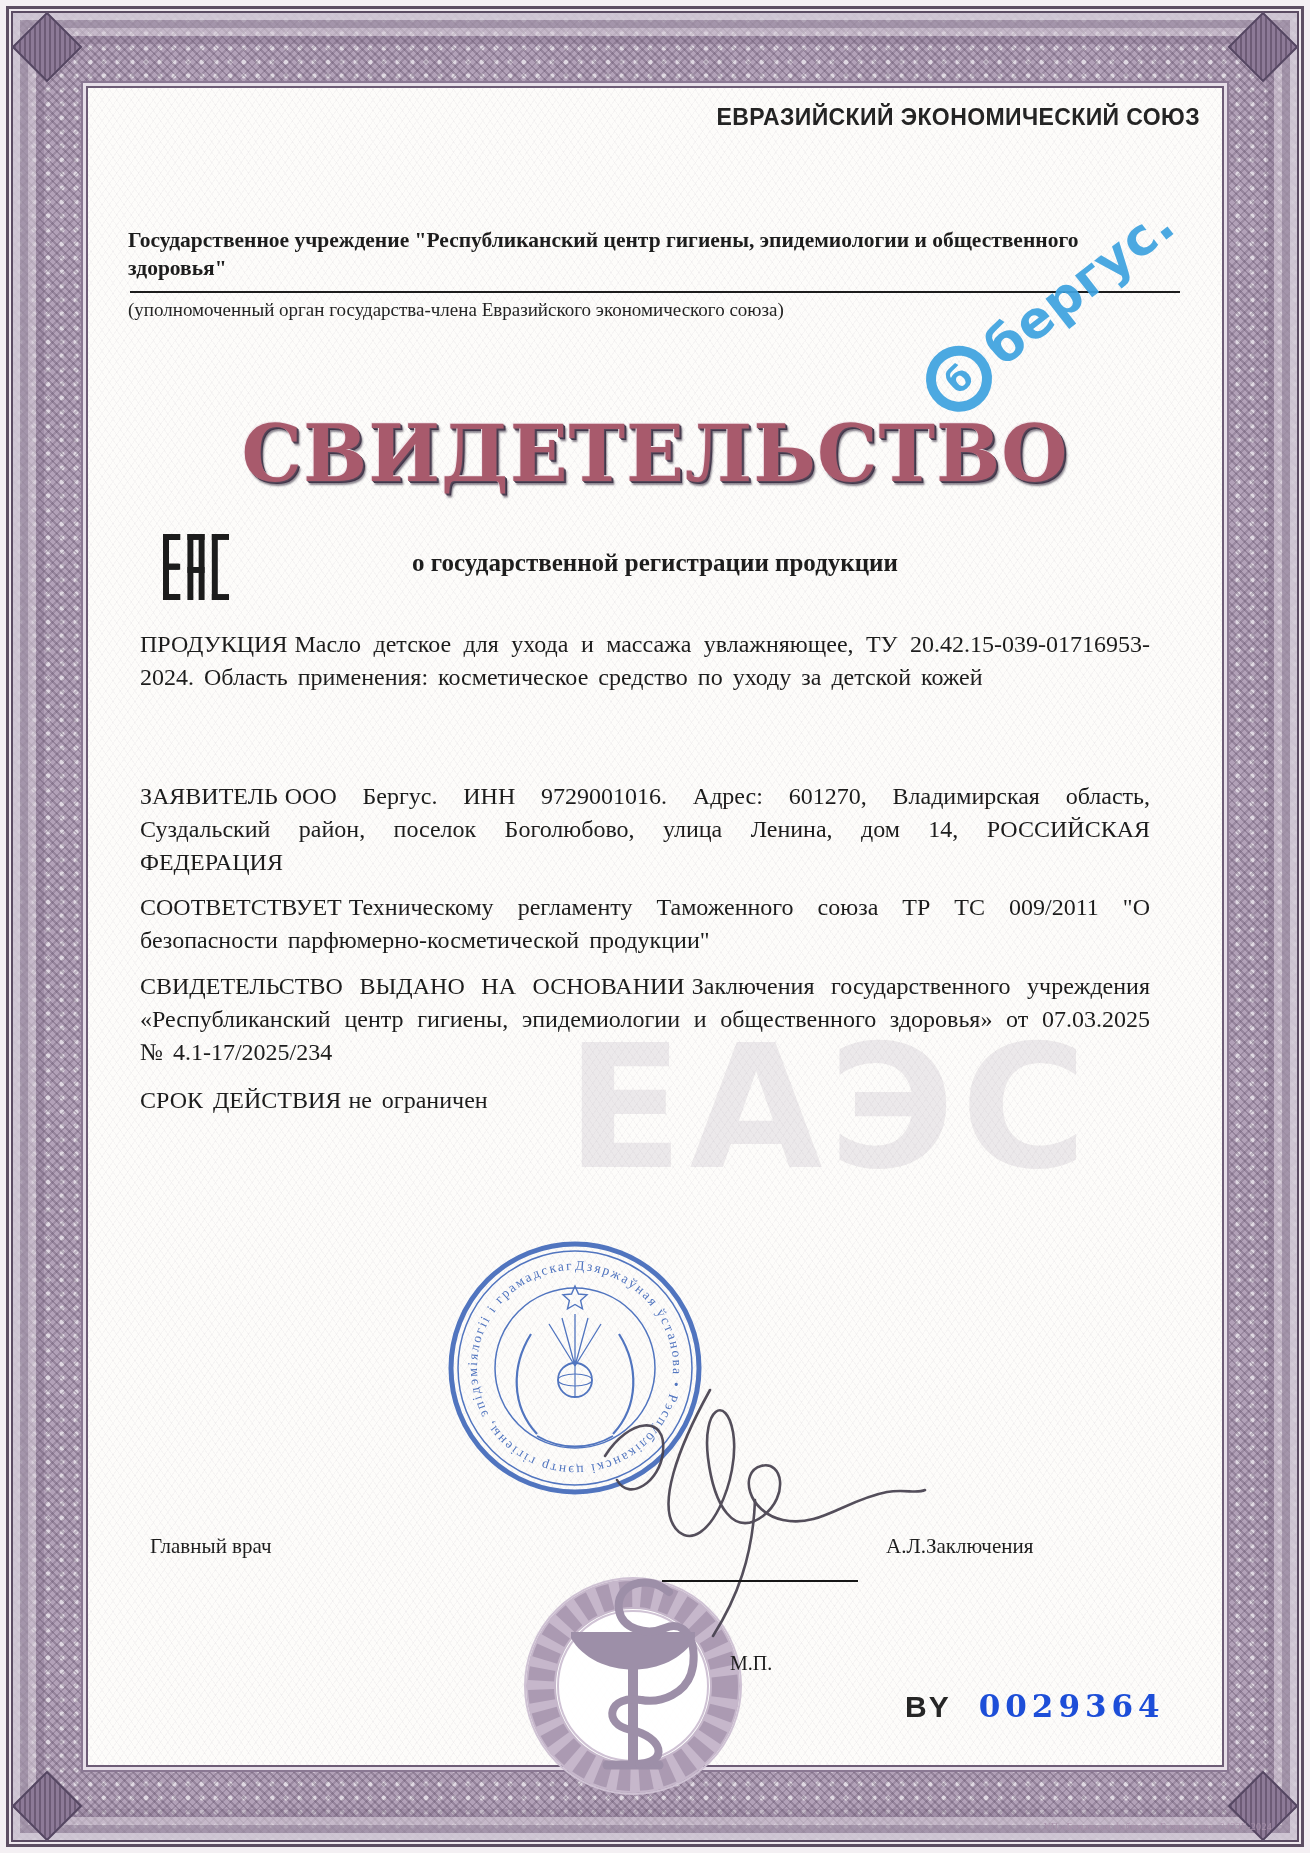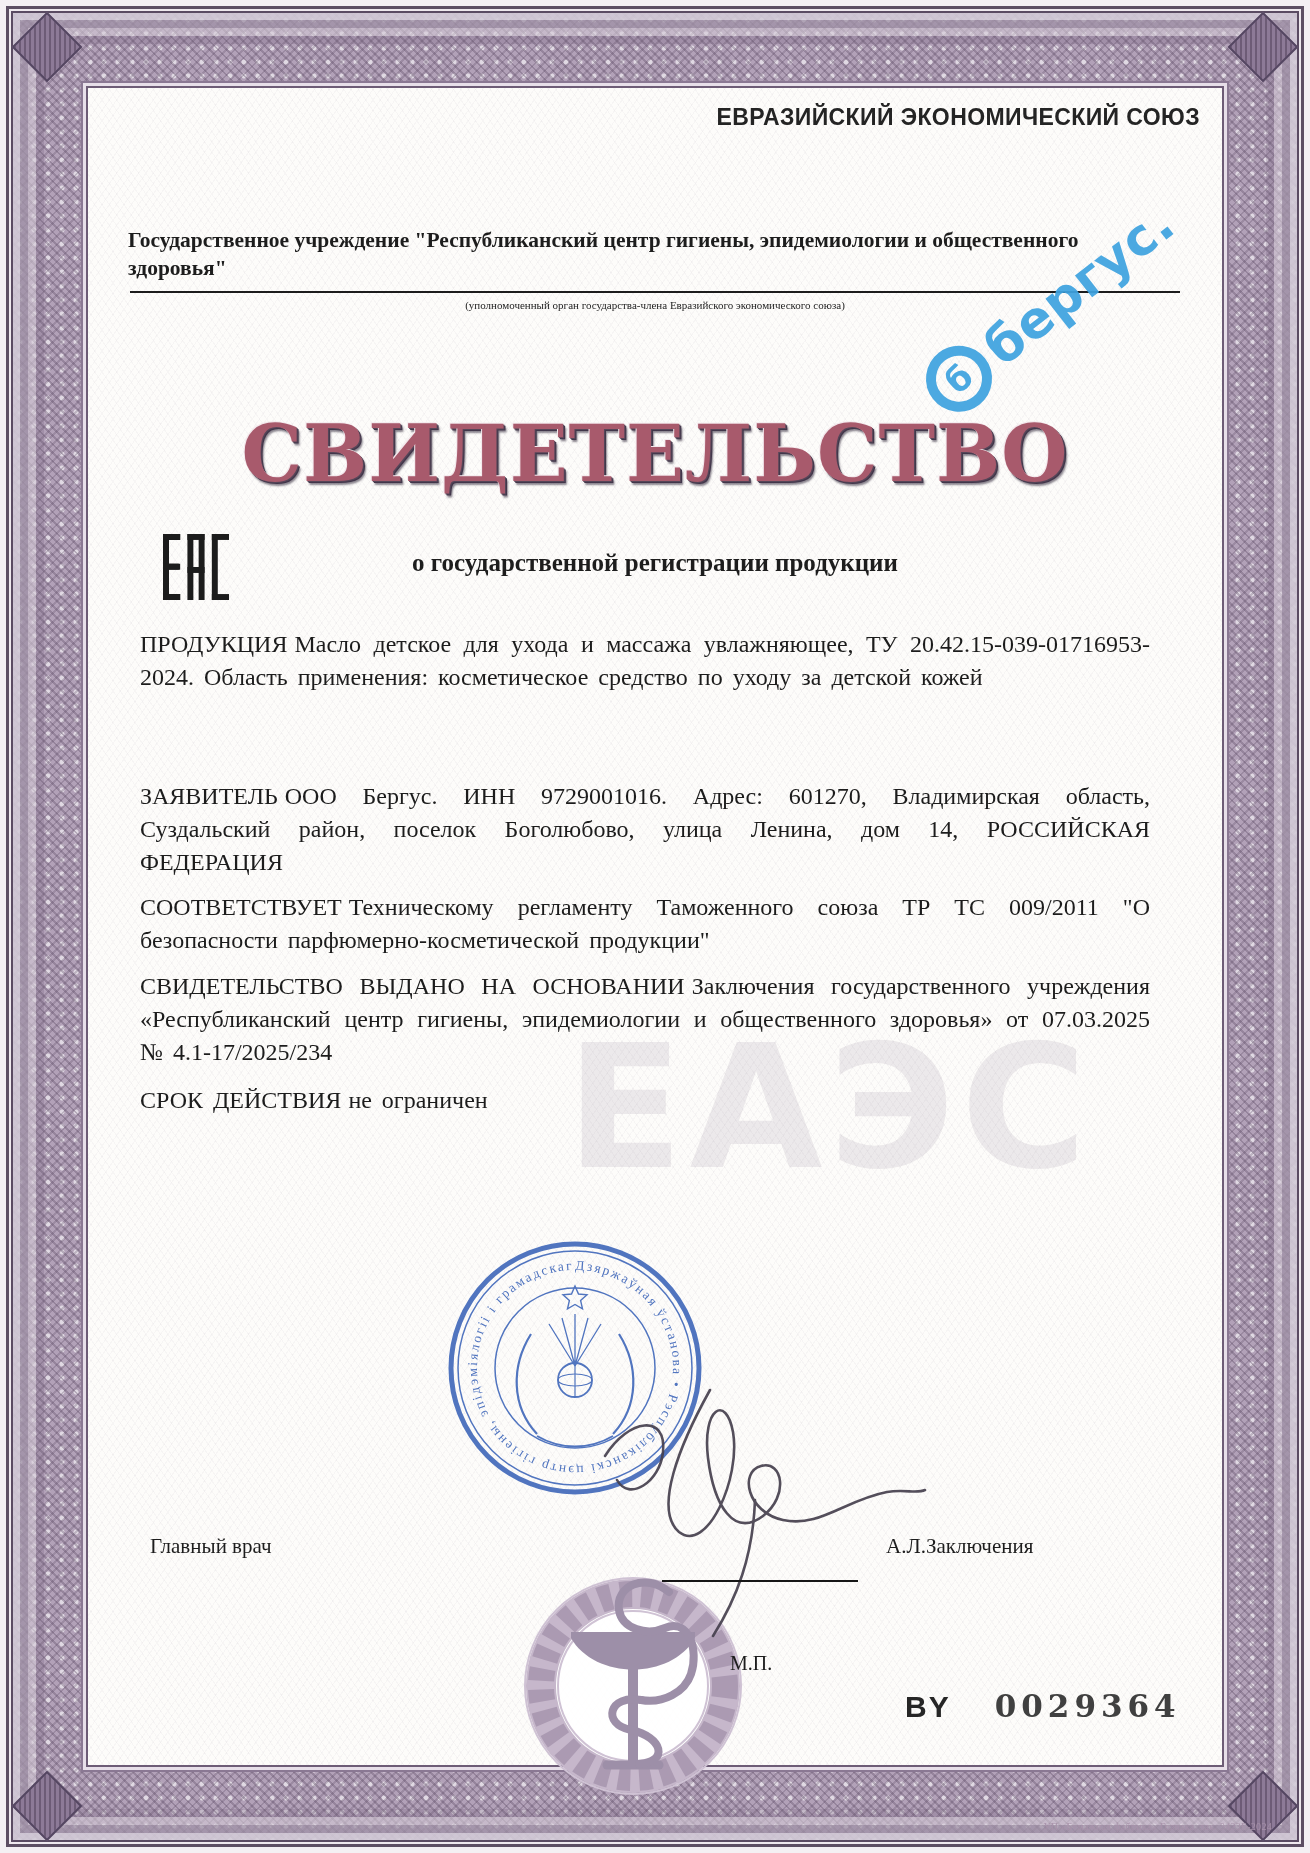--- a/index.html
+++ b/index.html
@@ -43,21 +43,21 @@
   }
   
   .union-header{
     position:absolute; left:110px; right:110px; top:104px; z-index:4;
     text-align:right; font-family:"Liberation Sans",sans-serif;
     font-weight:700; font-size:23px; letter-spacing:.4px; color:#242424;
   }
   .org-wrap{position:absolute; left:128px; right:128px; top:226px; z-index:4; text-align:left;}
   .org-name{font-weight:700; font-size:21.5px; line-height:28px; color:#1d1d1d;}
   .org-rule{position:absolute; left:130px; right:130px; top:291px; border-top:2.5px solid #1c1c1c; z-index:4;}
-  .org-note{position:absolute; left:128px; right:128px; top:299px; z-index:4; text-align:center; font-size:11px; color:#242424;}
+  .org-note{position:absolute; left:128px; right:128px; top:299px; z-index:4; font-size:19px; color:#242424;}
   
   .big-title{
     position:absolute; left:110px; right:110px; top:412px; z-index:4; text-align:center;
     font-family:"DejaVu Serif",serif; font-weight:700; font-size:76px; line-height:1.1;
     letter-spacing:1px; color:#a85a6c;
     text-shadow:-1px -1px 0 #f3e8ec, 1px 1px 0 #564658, 2px 2px 0 #41364a, 3px 4px 2px rgba(44,34,52,.55);
     transform:scaleY(1.04);
   }
   
   .subtitle{position:absolute; left:110px; right:110px; top:549px; z-index:4; text-align:center; font-weight:700; font-size:25px; color:#1d1d1d;}
@@ -91,23 +91,23 @@
   
   .stamp{position:absolute; left:445px; top:1238px; z-index:5; opacity:.88;}
   .signature{position:absolute; left:545px; top:1360px; z-index:6;}
   .sig-line{position:absolute; left:662px; top:1580px; width:196px; border-top:2.5px solid #161616; z-index:6;}
   .sig-left{position:absolute; left:150px; top:1534px; font-size:21px; z-index:7; color:#1d1d1d;}
   .sig-right{position:absolute; left:886px; top:1534px; font-size:21px; z-index:7; color:#1d1d1d;}
   .sig-mp{position:absolute; left:730px; top:1652px; font-size:20px; z-index:7; color:#1d1d1d;}
   
   .med-emblem{position:absolute; left:513px; top:1566px; z-index:3;}
   
-  .serial{position:absolute; left:905px; top:1688px; z-index:7; display:flex; align-items:baseline; gap:44px;}
+  .serial{position:absolute; left:905px; top:1688px; z-index:7; display:flex; align-items:baseline; gap:28px;}
   .serial-prefix{font-family:"Liberation Sans",sans-serif; font-weight:700; font-size:30px; color:#262626; letter-spacing:2px;}
-  .serial-number{font-family:"DejaVu Serif",serif; font-weight:700; font-size:31px; color:#404040; letter-spacing:5px;}
+  .serial-number{font-family:"DejaVu Serif",serif; font-weight:700; font-size:31px; color:#1d4ed8; letter-spacing:5px;}
   
   .print-note{position:absolute; right:38px; top:1821px; z-index:7; font-size:10px; color:#a892aa; letter-spacing:.3px;}
 </style>
 </head>
 <body>
 
 <div class="page">
 
   <div class="frame-outer"></div>
   <div class="frame-band"></div>

